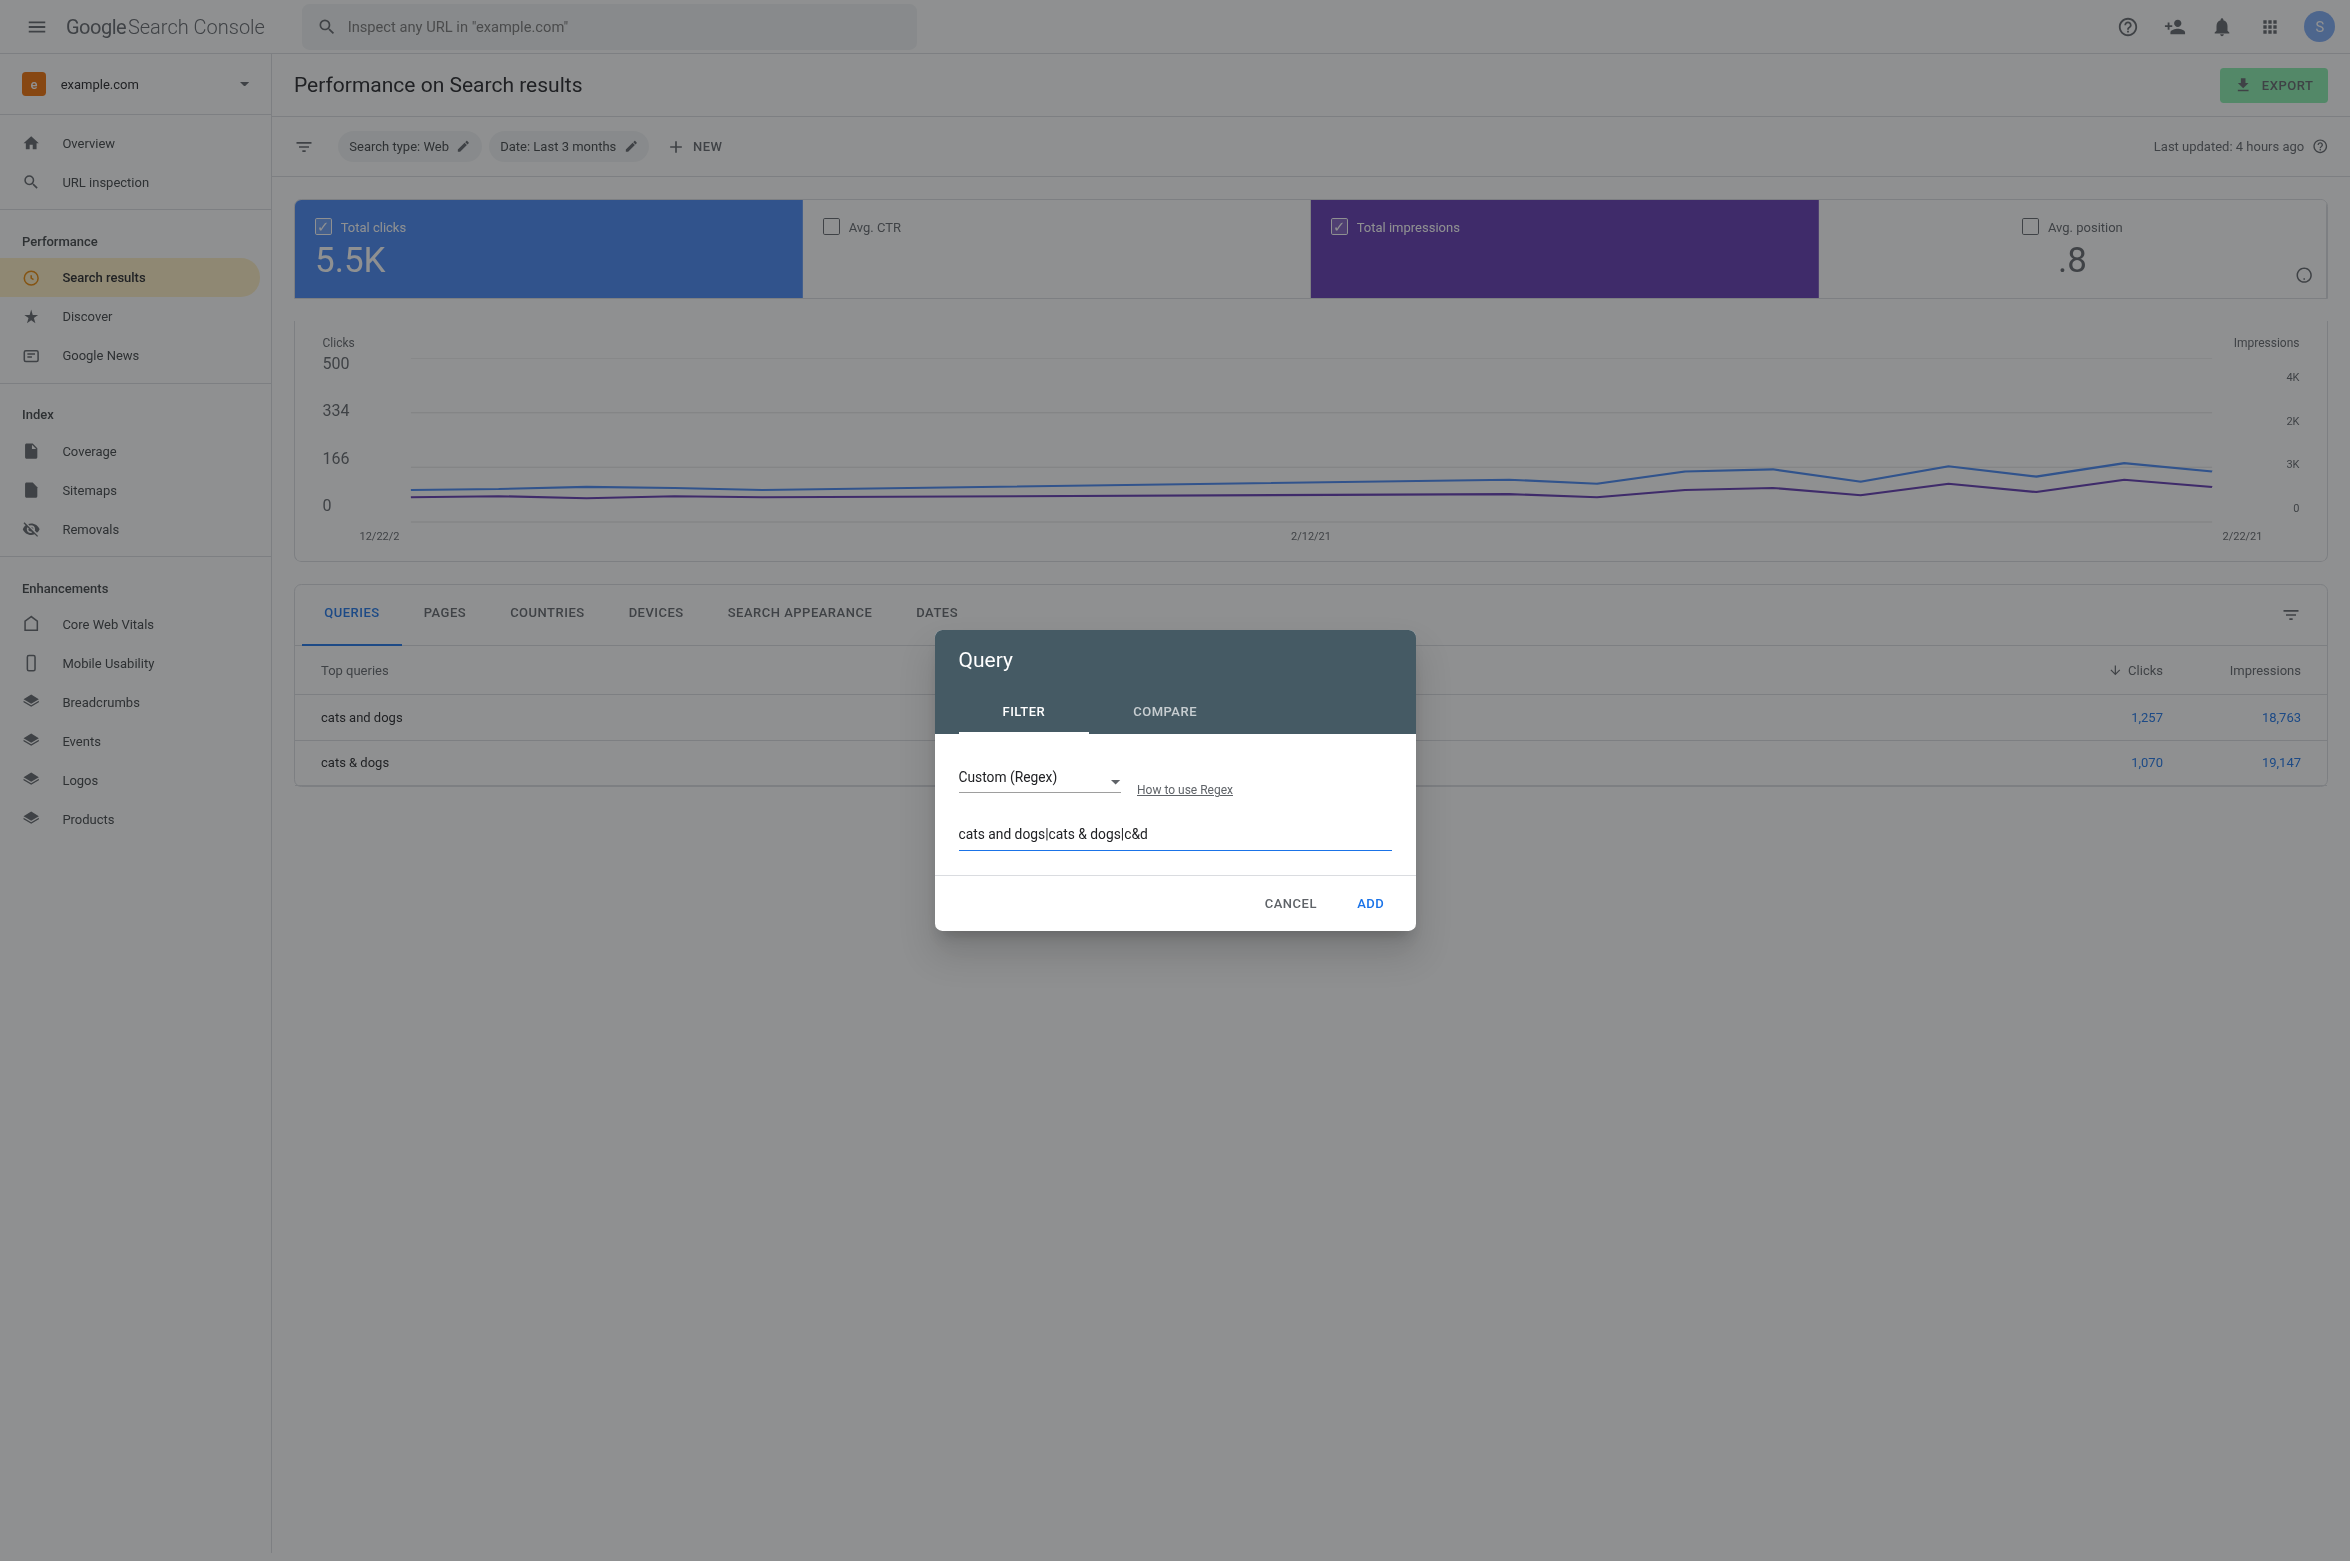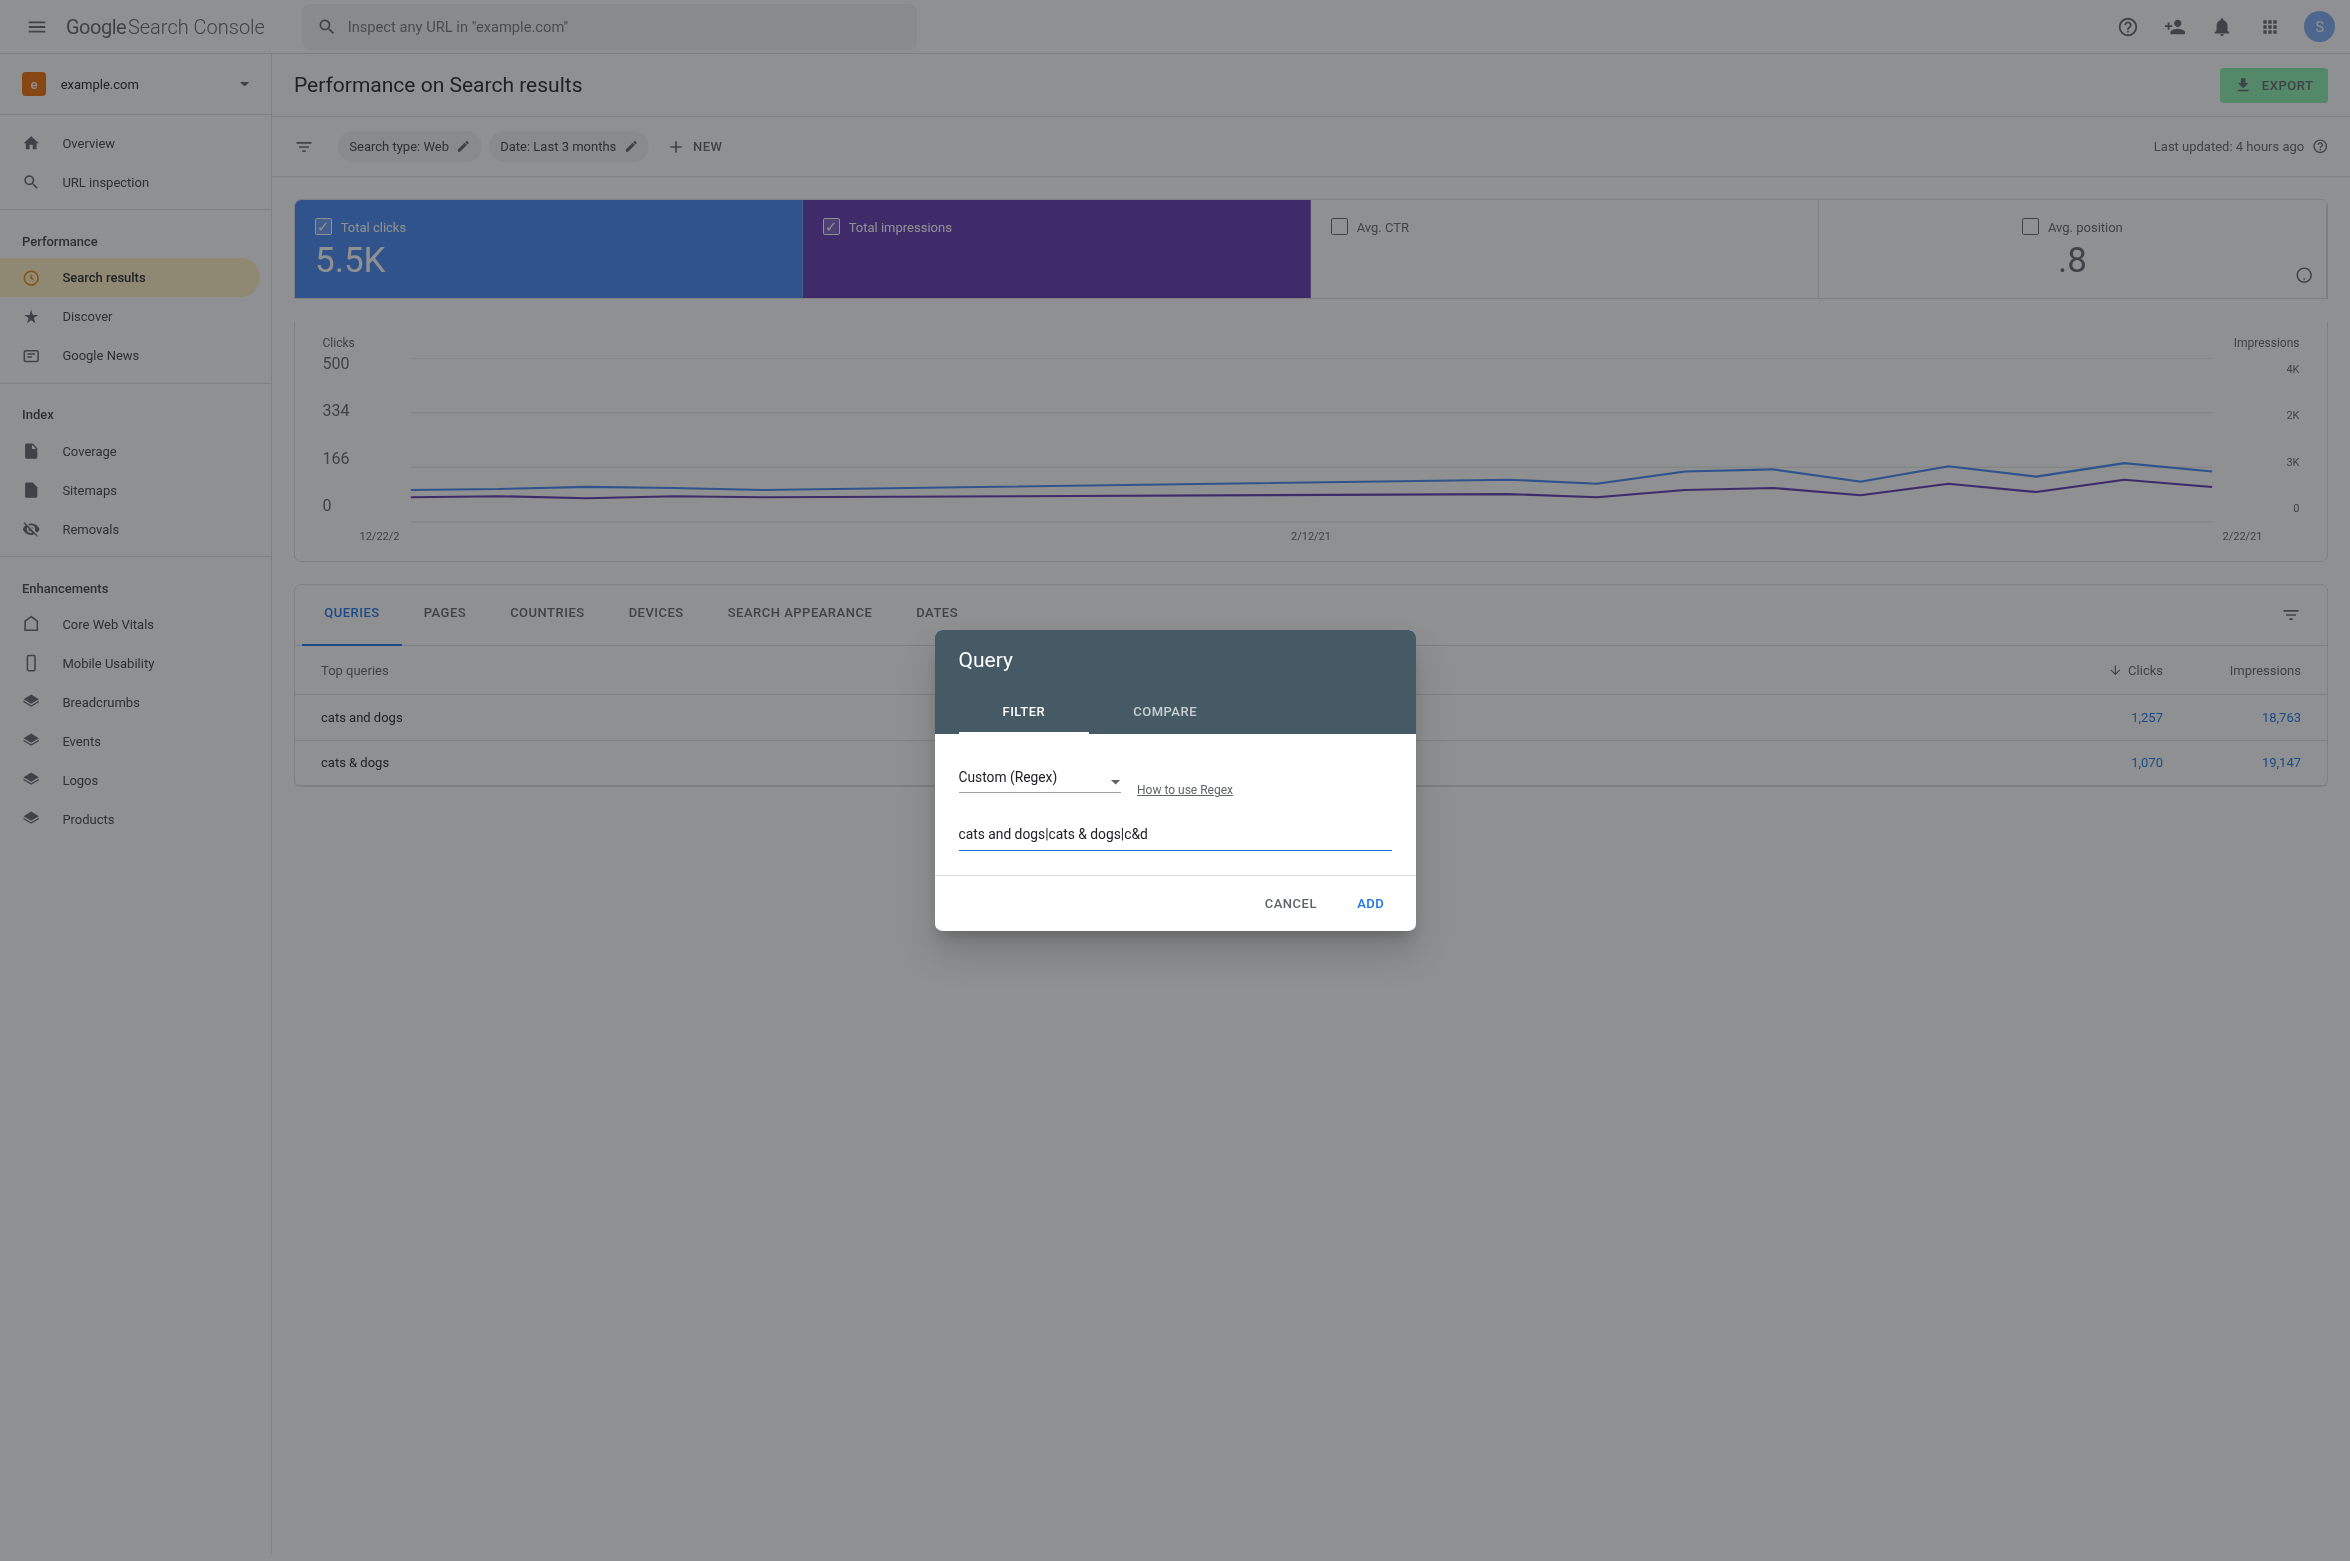--- a/index.html
+++ b/index.html
@@ -56,21 +56,21 @@
     .metric-card.clicks .metric-check, .metric-card.impressions .metric-check { background: rgba(255,255,255,0.2); border-color: white; }
     .metric-label { font-size: 13px; vertical-align: middle; }
     .metric-value { font-size: 35px; font-weight: 400; margin-top: 5.5px; }
     .help-icon-metric { position: absolute; bottom: 13px; right: 13px; color: #5f6368; }
     
     
     .chart-container { margin: 0 22px 22px; border: 0.9px solid #dadce0; border-top: none; border-radius: 0 0 7.3px 7.3px; padding: 18.4px 27.5px; position: relative; }
     .chart-y-left { position: absolute; left: 27.5px; top: 14.7px; font-size: 12px; color: #5f6368; }
     .chart-y-right { position: absolute; right: 27.5px; top: 14.7px; font-size: 12px; color: #5f6368; }
     .y-axis-left { position: absolute; left: 27.5px; top: 33px; bottom: 46px; width: 37px; display: flex; flex-direction: column; justify-content: space-between; font-size: 16px; color: #5f6368; }
-    .y-axis-right { position: absolute; right: 27.5px; top: 42px; bottom: 46px; width: 37px; display: flex; flex-direction: column; justify-content: space-between; font-size: 11px; color: #5f6368; text-align: right; }
+    .y-axis-right { position: absolute; right: 27.5px; top: 50px; bottom: 46px; width: 37px; display: flex; flex-direction: column; justify-content: space-between; font-size: 11px; color: #5f6368; text-align: right; }
     .chart-svg { width: 100%; height: 165px; margin-top: 18.4px; }
     .x-axis { display: flex; justify-content: space-between; font-size: 11px; color: #5f6368; padding: 0 37px; margin-top: 7.3px; }
     
     
     .tabs-container { margin: 22px; border: 0.9px solid #dadce0; border-radius: 7.3px; }
     .tabs { display: flex; border-bottom: 0.9px solid #dadce0; padding: 0 7.3px; position: relative; }
     .tab { padding: 20px 22px; font-size: 13px; font-weight: 500; color: #5f6368; cursor: pointer; letter-spacing: 0.5px; }
     .tab.active { color: #1a73e8; border-bottom: 2.8px solid #1a73e8; margin-bottom: -0.9px; }
     .tab-filter-icon { margin-left: auto; padding: 20px 18.4px; color: #5f6368; cursor: pointer; }
     
@@ -325,26 +325,26 @@
             <path d="M11 18h2v-2h-2v2zm1-16C6.48 2 2 6.48 2 12s4.48 10 10 10 10-4.48 10-10S17.52 2 12 2zm0 18c-4.41 0-8-3.59-8-8s3.59-8 8-8 8 3.59 8 8-3.59 8-8 8zm0-14c-2.21 0-4 1.79-4 4h2c0-1.1.9-2 2-2s2 .9 2 2c0 2-3 1.75-3 5h2c0-2.25 3-2.5 3-5 0-2.21-1.79-4-4-4z"></path>
           </svg>
       </div>
     </div>
 
     <div class="metrics">
       <div class="metric-card clicks">
         <div><span class="metric-check">✓</span><span class="metric-label">Total clicks</span></div>
         <div class="metric-value">5.5K</div>
       </div>
+      <div class="metric-card inactive">
+        <div><span class="metric-check"></span><span class="metric-label">Avg. CTR</span></div>
+        <div class="metric-value"></div>
+      </div>
       <div class="metric-card impressions">
         <div><span class="metric-check">✓</span><span class="metric-label">Total impressions</span></div>
-        <div class="metric-value"></div>
-      </div>
-      <div class="metric-card inactive">
-        <div><span class="metric-check"></span><span class="metric-label">Avg. CTR</span></div>
         <div class="metric-value"></div>
       </div>
       <div class="metric-card inactive">
         <div><span class="metric-check"></span><span class="metric-label">Avg. position</span></div>
         <div class="metric-value">.8</div>
         <svg class="help-icon-metric" width="18.4" height="18.4" viewBox="0 0 24 24" fill="#5f6368">
             <path d="M11 18h2v-2h-2v2zm1-16C6.48 2 2 6.48 2 12s4.48 10 10 10 10-4.48 10-10S17.52 2 12 2zm0 18c-4.41 0-8-3.59-8-8s3.59-8 8-8 8 3.59 8 8-3.59 8-8 8z"></path>
           </svg>
       </div>
     </div>

